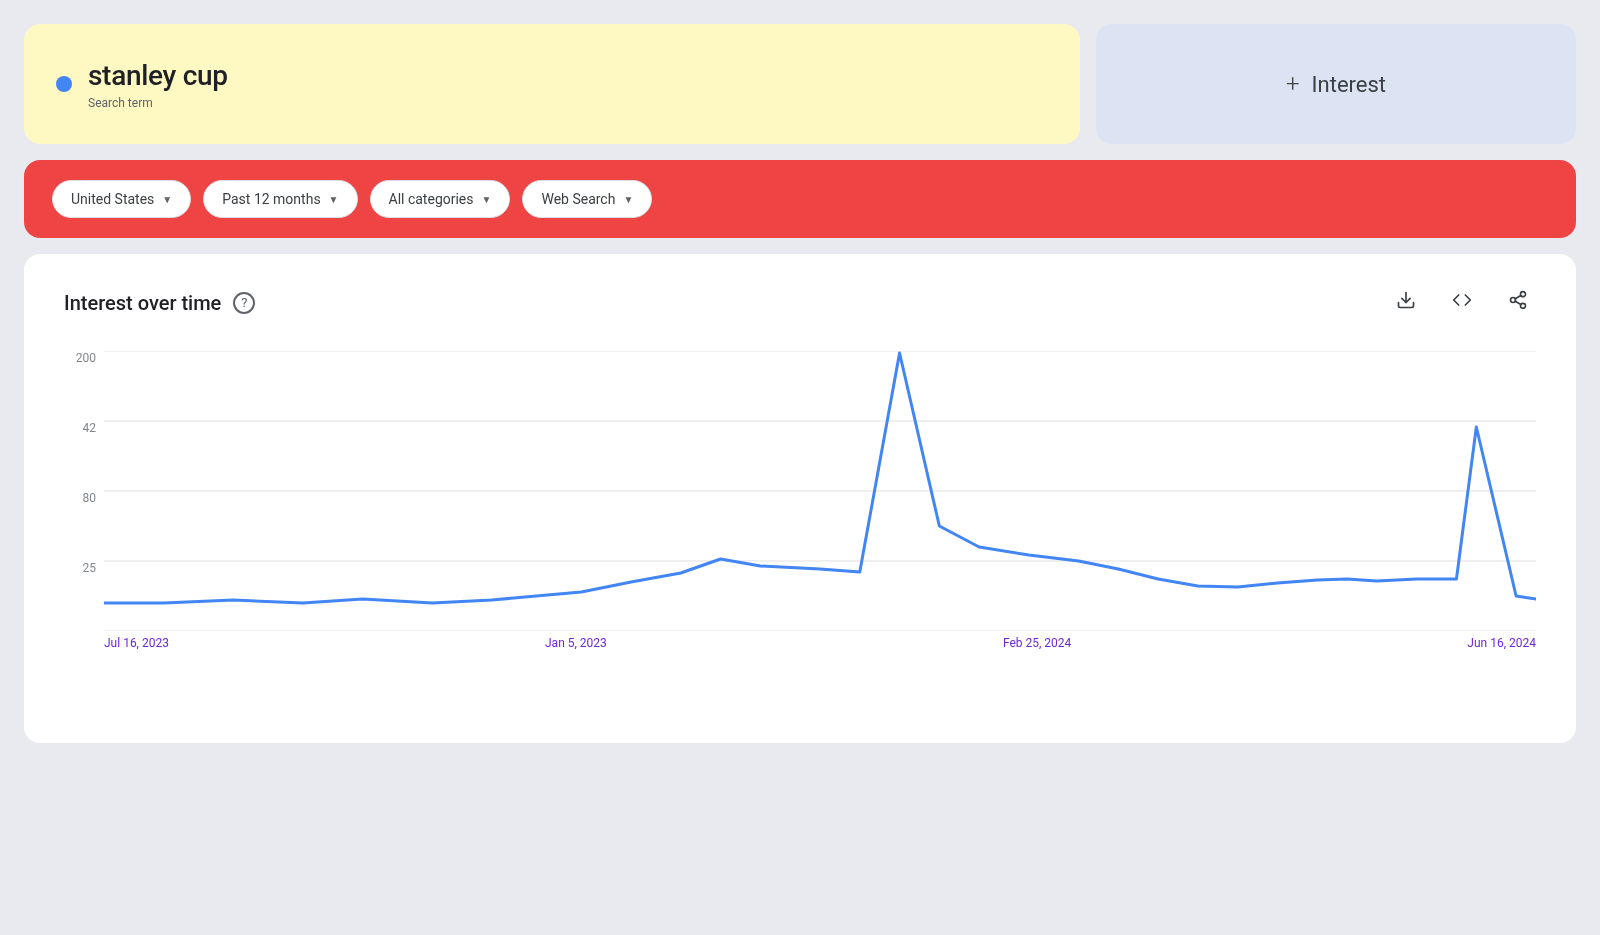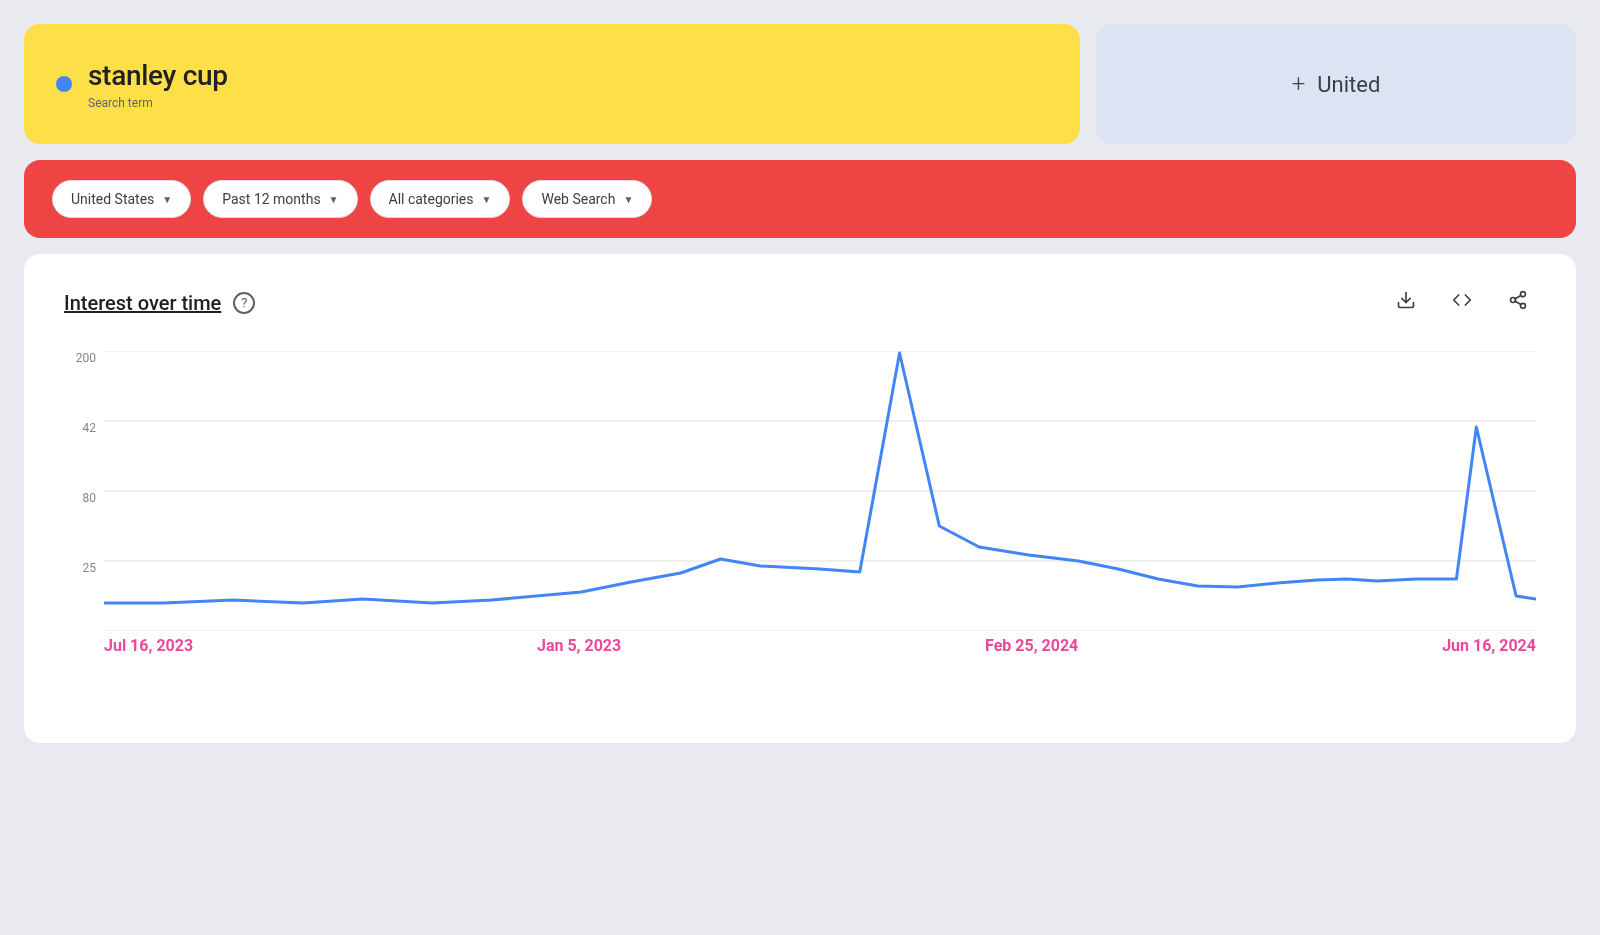--- a/index.html
+++ b/index.html
@@ -10,21 +10,21 @@
       padding: 24px;
     }
 
     .top-section {
       display: flex;
       gap: 16px;
       margin-bottom: 16px;
     }
 
     .search-card {
-      background: #fde047;
+      background: #fef9c3;
       border-radius: 16px;
       padding: 28px 32px;
       flex: 1;
       display: flex;
       align-items: center;
       gap: 16px;
       min-height: 120px;
     }
 
     .search-dot {
@@ -122,21 +122,20 @@
     .chart-title-group {
       display: flex;
       align-items: center;
       gap: 12px;
     }
 
     .chart-title {
       font-size: 20px;
       font-weight: 500;
       color: #202124;
-      text-decoration: underline;
     }
 
     .help-icon {
       width: 22px;
       height: 22px;
       border: 2px solid #5f6368;
       border-radius: 50%;
       display: flex;
       align-items: center;
       justify-content: center;
@@ -161,39 +160,38 @@
     }
 
     .y-label {
       font-size: 12px;
       color: #80868b;
       text-align: right;
       padding-right: 8px;
     }
 
     .x-label {
-      font-size: 16px;
-      color: #ec4899;
-      font-weight: bold;
+      font-size: 12px;
+      color: #6d28d9;
     }
   </style>
 </head>
 <body>
 
 <div class="top-section">
   <div class="search-card">
     <div class="search-dot"></div>
     <div class="search-text-block">
       <span class="search-term-main">stanley cup</span>
       <span class="search-term-sub">Search term</span>
     </div>
   </div>
   <div class="compare-card">
     <span class="compare-plus">+</span>
-    <span class="compare-label">United</span>
+    <span class="compare-label">Interest</span>
   </div>
 </div>
 
 <div class="filters-card">
   <button class="filter-btn">
     <span>United States</span>
     <span class="dropdown-arrow">▼</span>
   </button>
   <button class="filter-btn">
     <span>Past 12 months</span>

